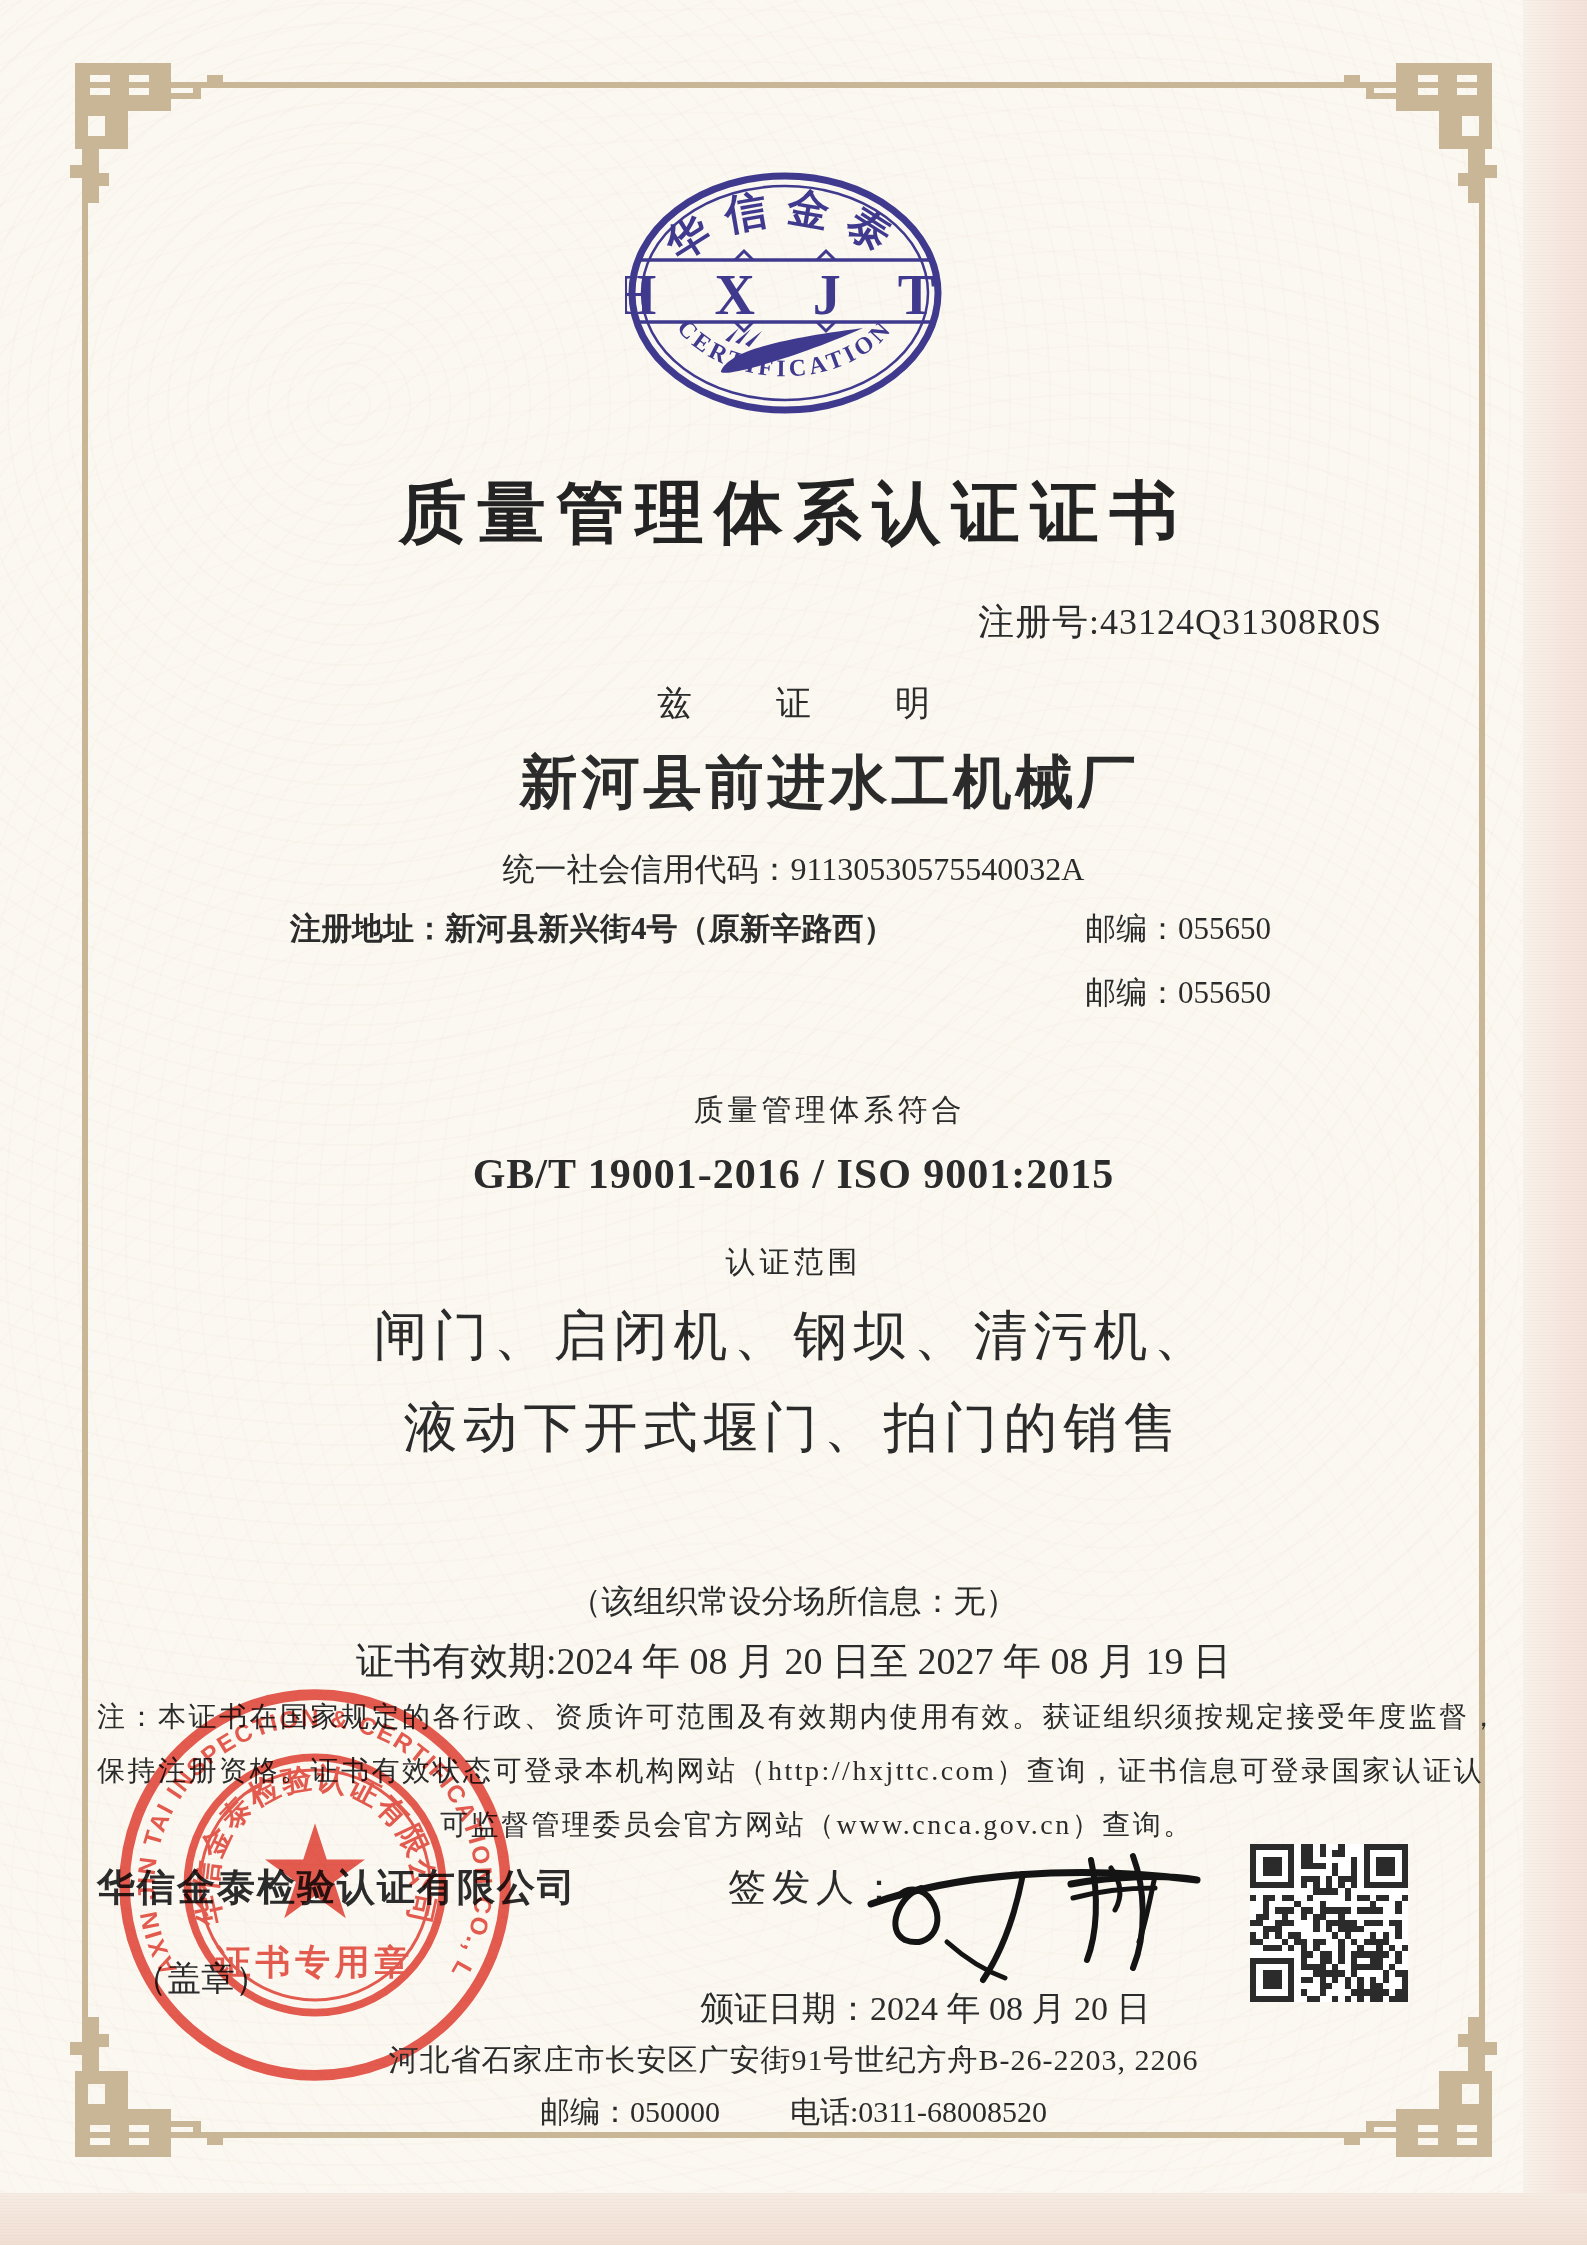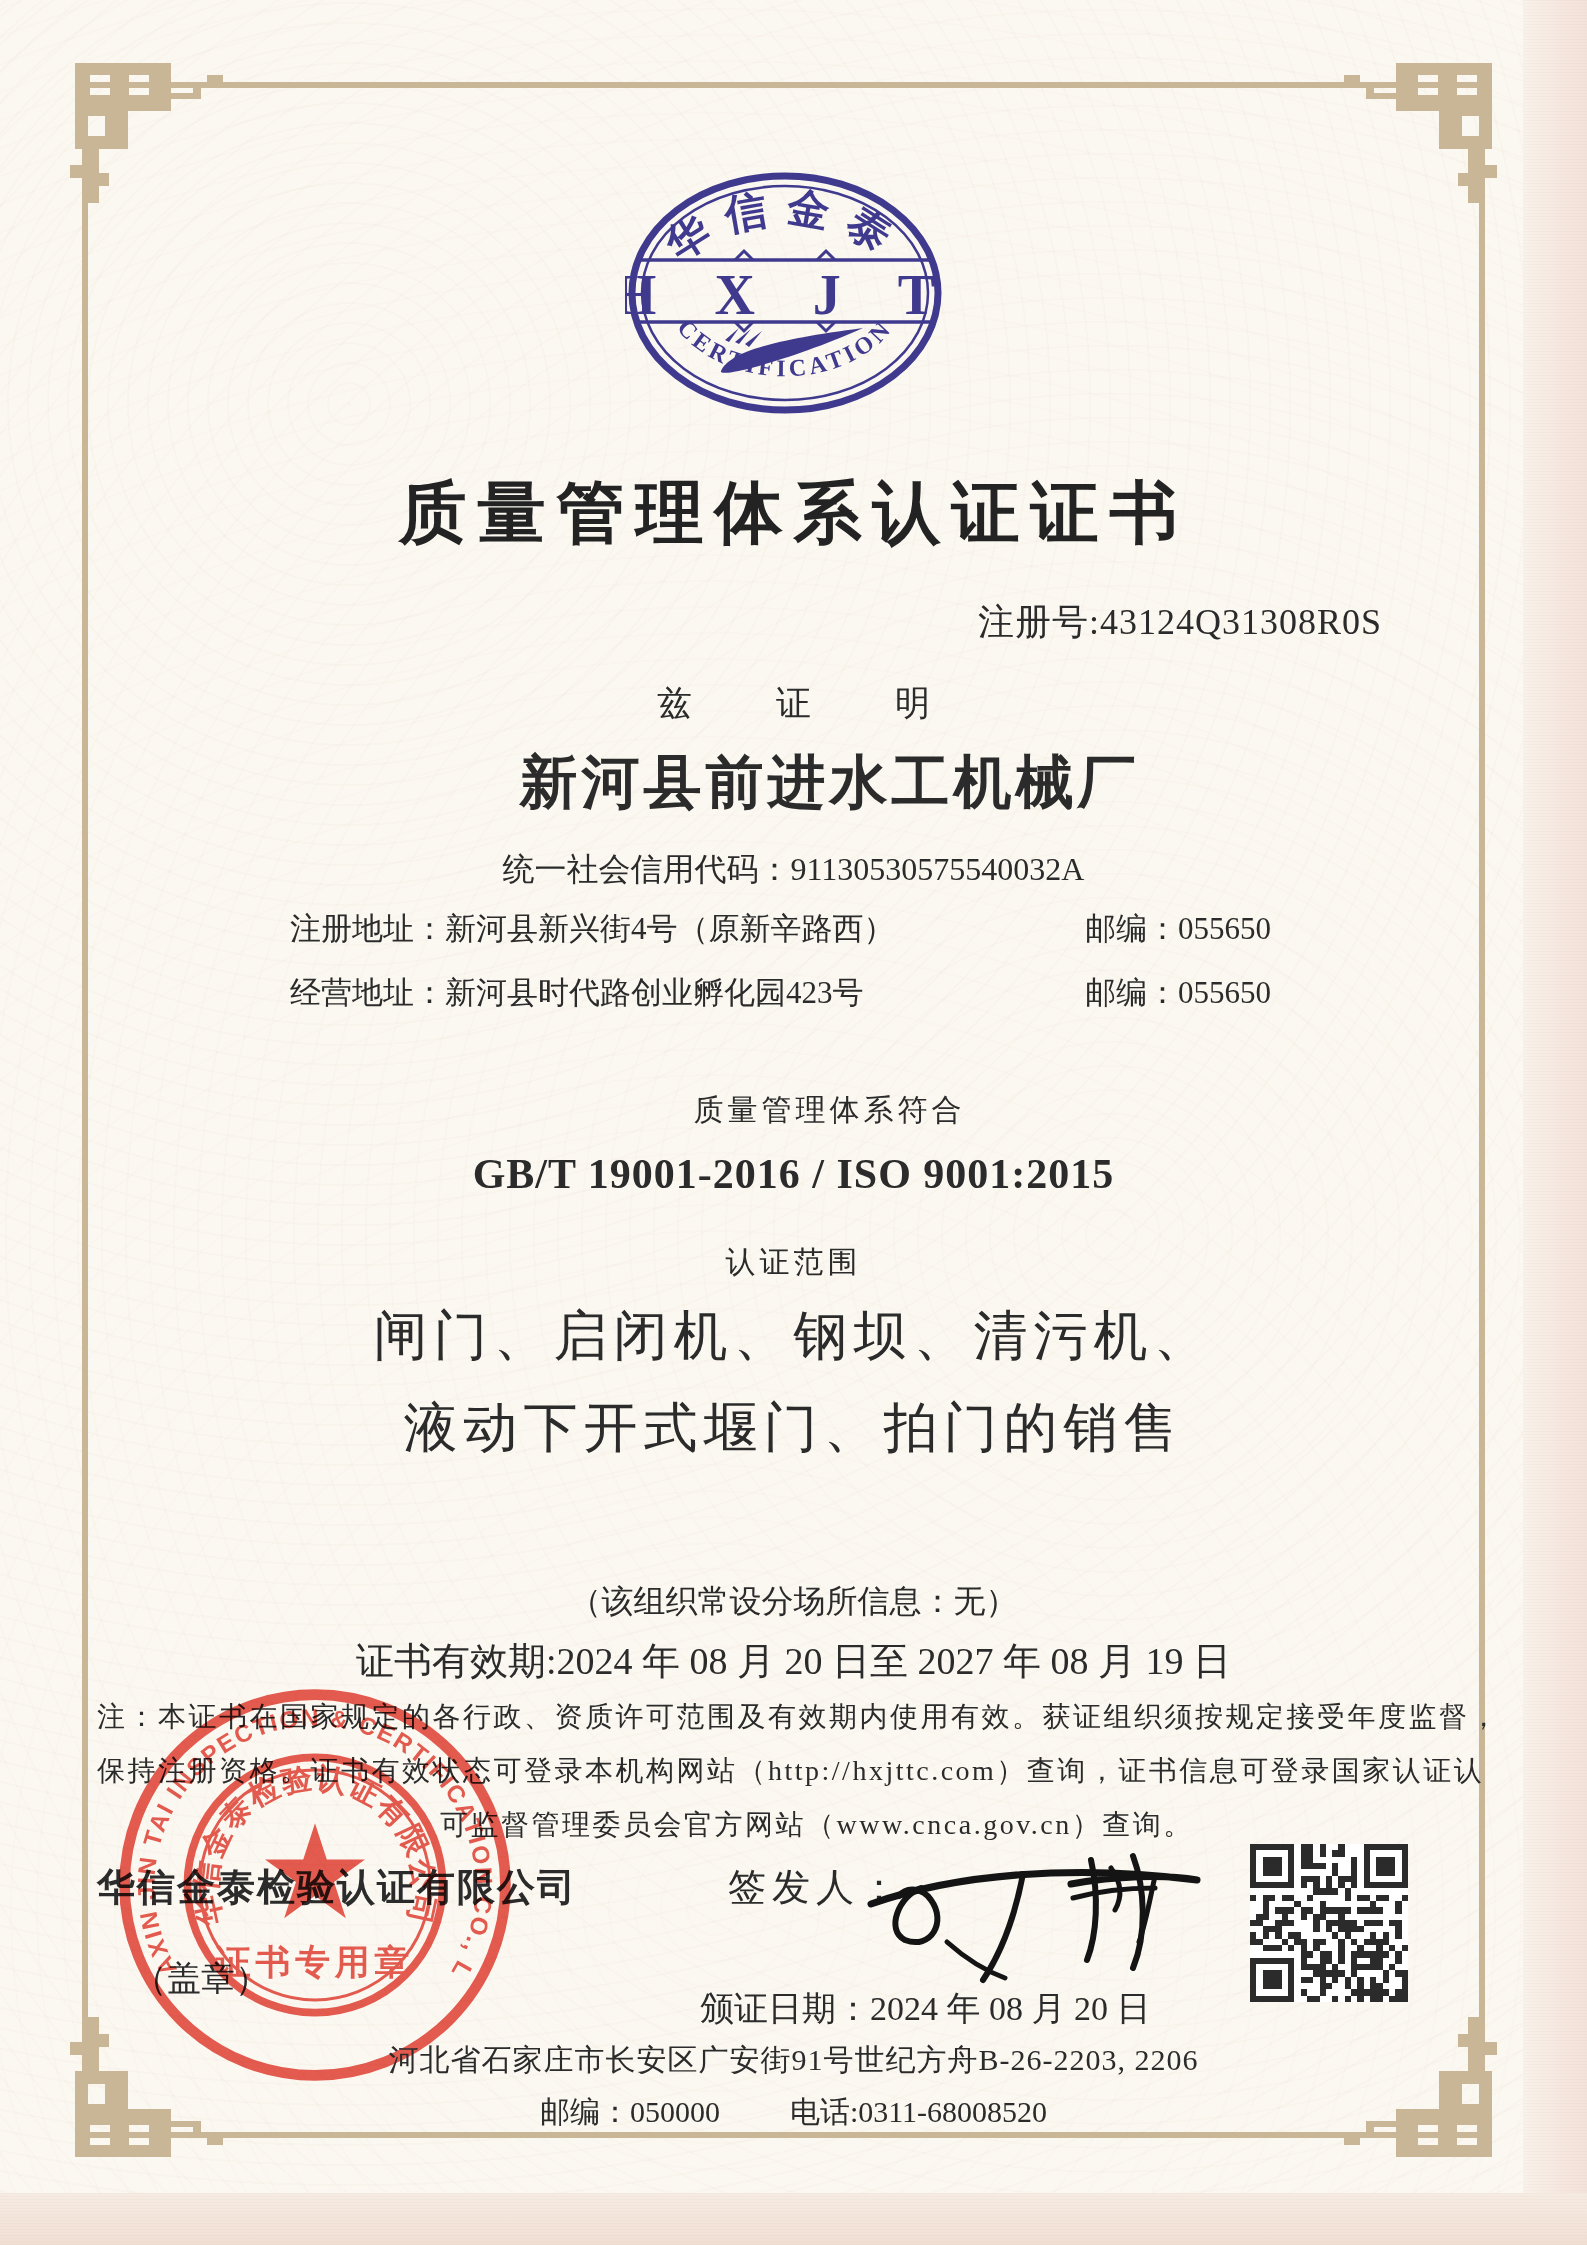--- a/index.html
+++ b/index.html
@@ -38,21 +38,21 @@
 
   .abs{position:absolute;left:0;width:100%;text-align:center;}
   .logo-wrap{position:absolute;left:625px;top:170px;width:320px;height:248px;}
 
   .title{top:468px;font-size:68px;font-weight:bold;letter-spacing:11px;color:#232323;}
   .regno{position:absolute;top:598px;right:205px;font-size:36px;letter-spacing:1px;}
   .zzm{top:680px;font-size:35px;letter-spacing:84px;transform:translateX(42px);}
   .company{top:744px;font-size:58px;font-weight:bold;letter-spacing:4px;margin-left:36px;}
   .credit{top:848px;font-size:32px;}
   .addr-row{position:absolute;font-size:31px;}
-  .addr1{left:290px;top:908px;}
+  .addr1{left:290px;top:908px;font-weight:bold;}
   .addr2{left:290px;top:972px;}
   .zip1{left:1085px;top:908px;}
   .zip2{left:1085px;top:972px;}
   .conform{top:1090px;font-size:30px;letter-spacing:4px;padding-left:36px;}
   .standard{top:1150px;font-size:42px;font-weight:bold;font-family:"Liberation Serif",serif;letter-spacing:1px;}
   .scope-label{top:1242px;font-size:30px;letter-spacing:4px;}
   .scope1{top:1300px;font-size:54px;letter-spacing:6px;}
   .scope2{top:1392px;font-size:54px;letter-spacing:6px;}
   .branch{top:1580px;font-size:32px;}
   .validity{top:1636px;font-size:38px;}
@@ -142,21 +142,20 @@
   </div>
 
   <div class="abs title">质量管理体系认证证书</div>
   <div class="regno">注册号:43124Q31308R0S</div>
   <div class="abs zzm">兹证明</div>
   <div class="abs company">新河县前进水工机械厂</div>
   <div class="abs credit">统一社会信用代码：91130530575540032A</div>
 
   <div class="addr-row addr1">注册地址：新河县新兴街4号（原新辛路西）</div>
   <div class="addr-row zip1">邮编：055650</div>
-  <div class="addr-row addr2">经营地址：新河县时代路创业孵化园423号</div>
   <div class="addr-row zip2">邮编：055650</div>
 
   <div class="abs conform">质量管理体系符合</div>
   <div class="abs standard">GB/T 19001-2016 / ISO 9001:2015</div>
   <div class="abs scope-label">认证范围</div>
   <div class="abs scope1">闸门、启闭机、钢坝、清污机、</div>
   <div class="abs scope2">液动下开式堰门、拍门的销售</div>
   <div class="abs branch">（该组织常设分场所信息：无）</div>
   <div class="abs validity">证书有效期:2024 年 08 月 20 日至 2027 年 08 月 19 日</div>
 

